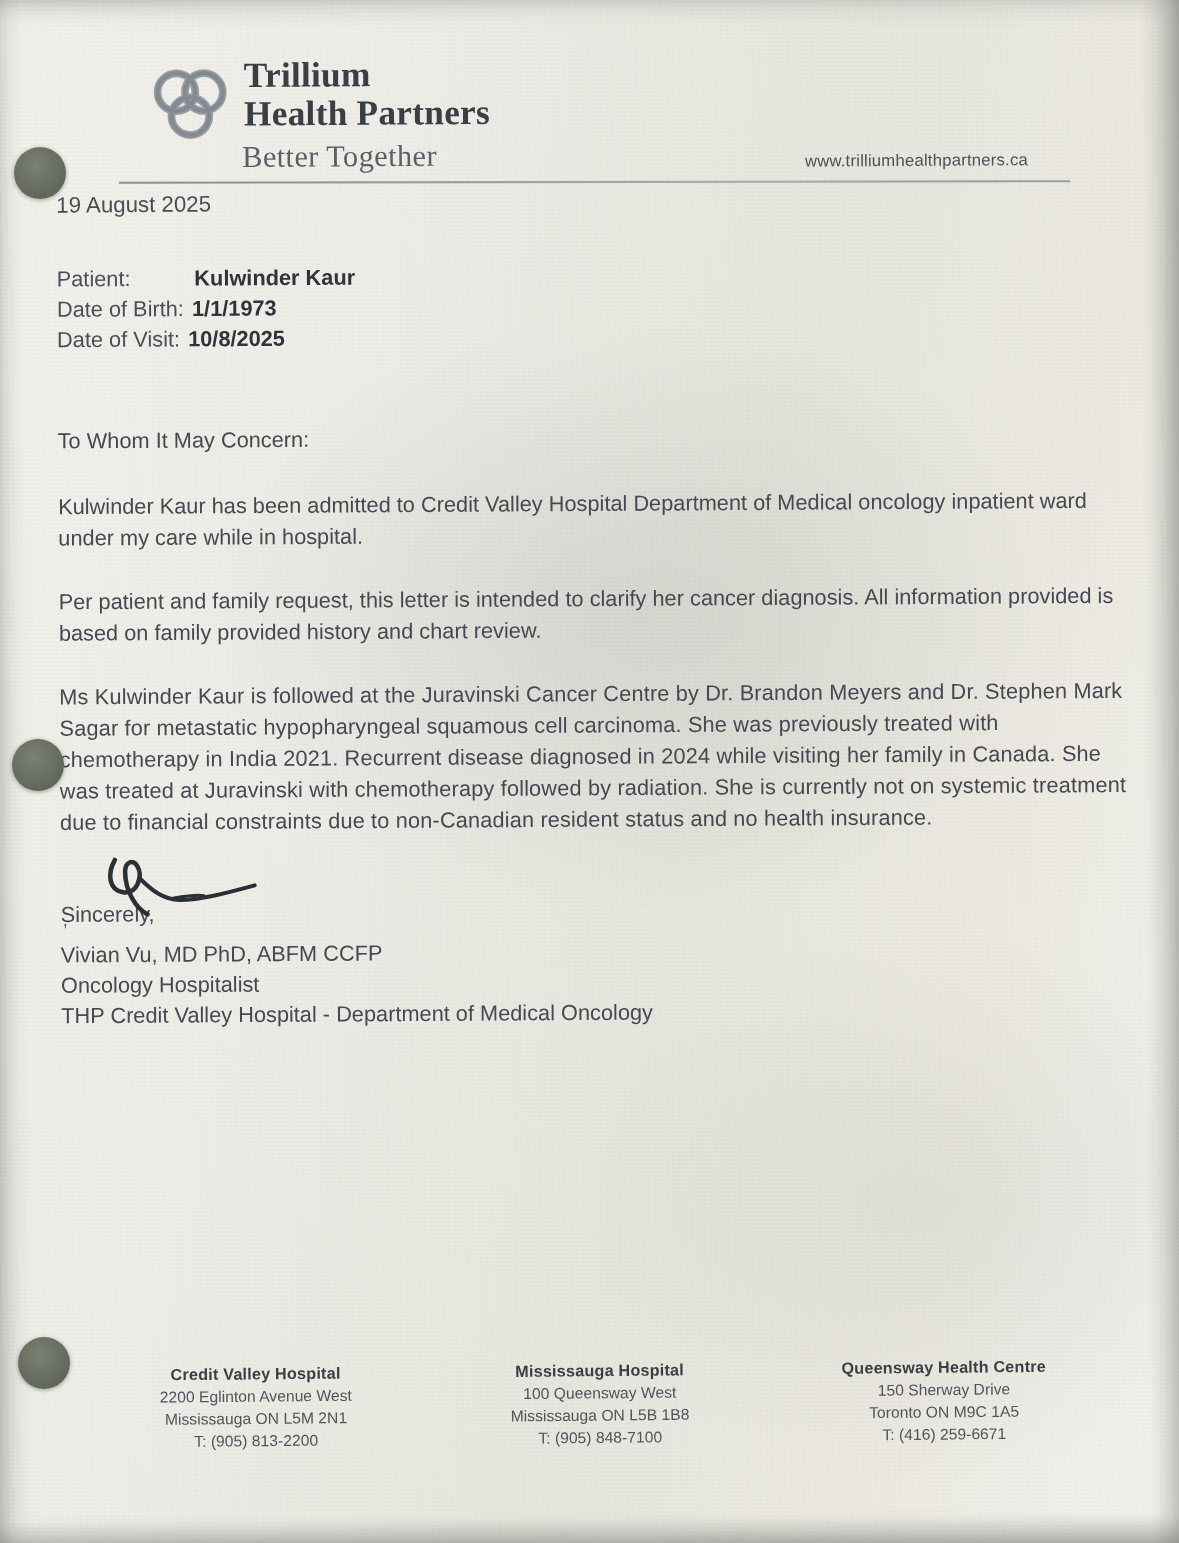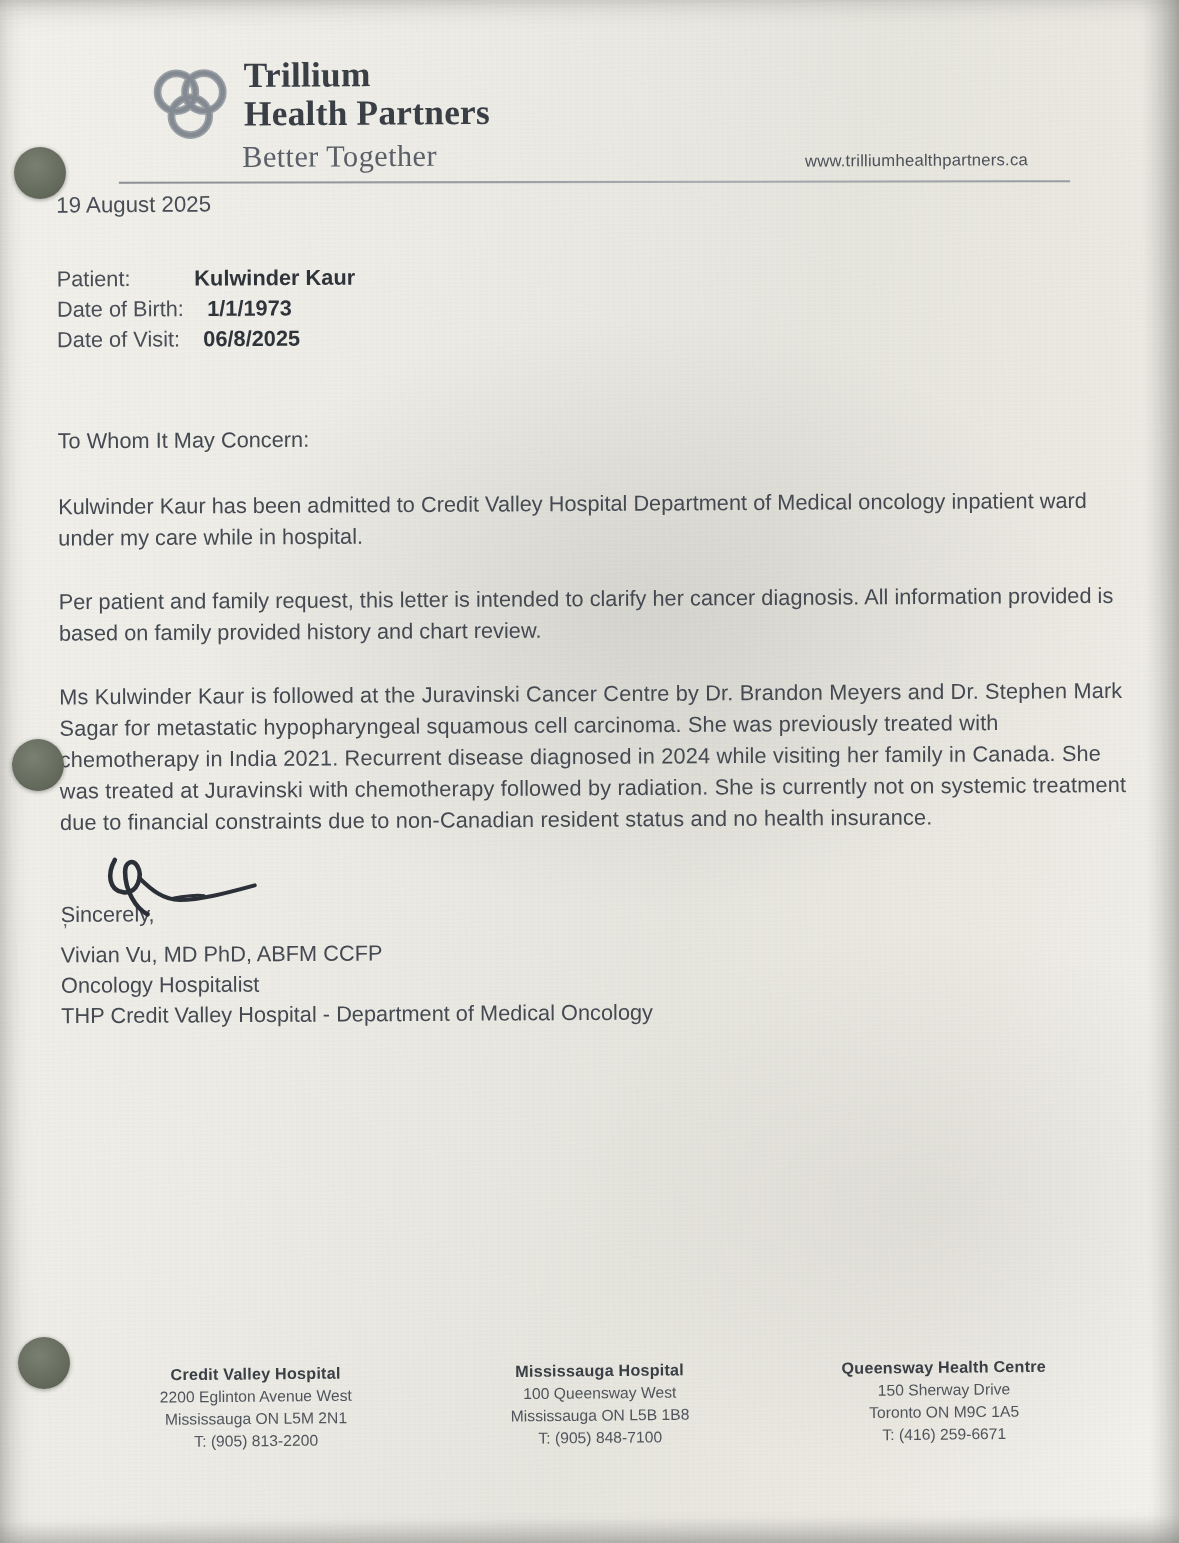--- a/index.html
+++ b/index.html
@@ -131,21 +131,21 @@
     line-height: 30px;
   }
   .pb-label {
     color: #4a4f57;
     font-size: 21.5px;
   }
   .pb-value {
     font-weight: bold;
     color: #2f343b;
     font-size: 21.5px;
-    margin-left: 23px;
+    margin-left: 8px;
   }
   #pb-name-label { min-width: 118px; }
   #pb-name-value { margin-left: 18px; }
   #pb-dob-label, #pb-dov-label { min-width: 0; }
 
   .salutation { margin-bottom: 34px; }
   .para {
     margin-bottom: 32px;
     text-align: left;
   }
@@ -253,21 +253,21 @@
       <div class="pb-row">
         <span class="pb-label" id="pb-name-label">Patient:</span>
         <span class="pb-value" id="pb-name-value">Kulwinder Kaur</span>
       </div>
       <div class="pb-row">
         <span class="pb-label" id="pb-dob-label">Date of Birth:</span>
         <span class="pb-value">1/1/1973</span>
       </div>
       <div class="pb-row">
         <span class="pb-label" id="pb-dov-label">Date of Visit:</span>
-        <span class="pb-value">06/8/2025</span>
+        <span class="pb-value">10/8/2025</span>
       </div>
     </div>
 
     <div class="salutation">To Whom It May Concern:</div>
 
     <div class="para">Kulwinder  Kaur has been admitted to Credit Valley Hospital Department of Medical oncology inpatient ward under my care while in hospital.</div>
     <div class="para">Per patient and family request, this letter is intended to clarify her cancer diagnosis. All information provided is based on family provided history and chart review.</div>
     <div class="para para-wide">Ms Kulwinder Kaur is followed at the Juravinski Cancer Centre by Dr. Brandon Meyers and Dr. Stephen Mark Sagar for metastatic hypopharyngeal squamous cell carcinoma. She was previously treated with chemotherapy in India 2021. Recurrent disease diagnosed in 2024 while visiting her family in Canada. She was treated at Juravinski with chemotherapy followed by radiation. She is currently not on systemic treatment due to financial constraints due to non-Canadian resident status and no health insurance.</div>
 
     <div id="sincerely">Sincerely,</div>

